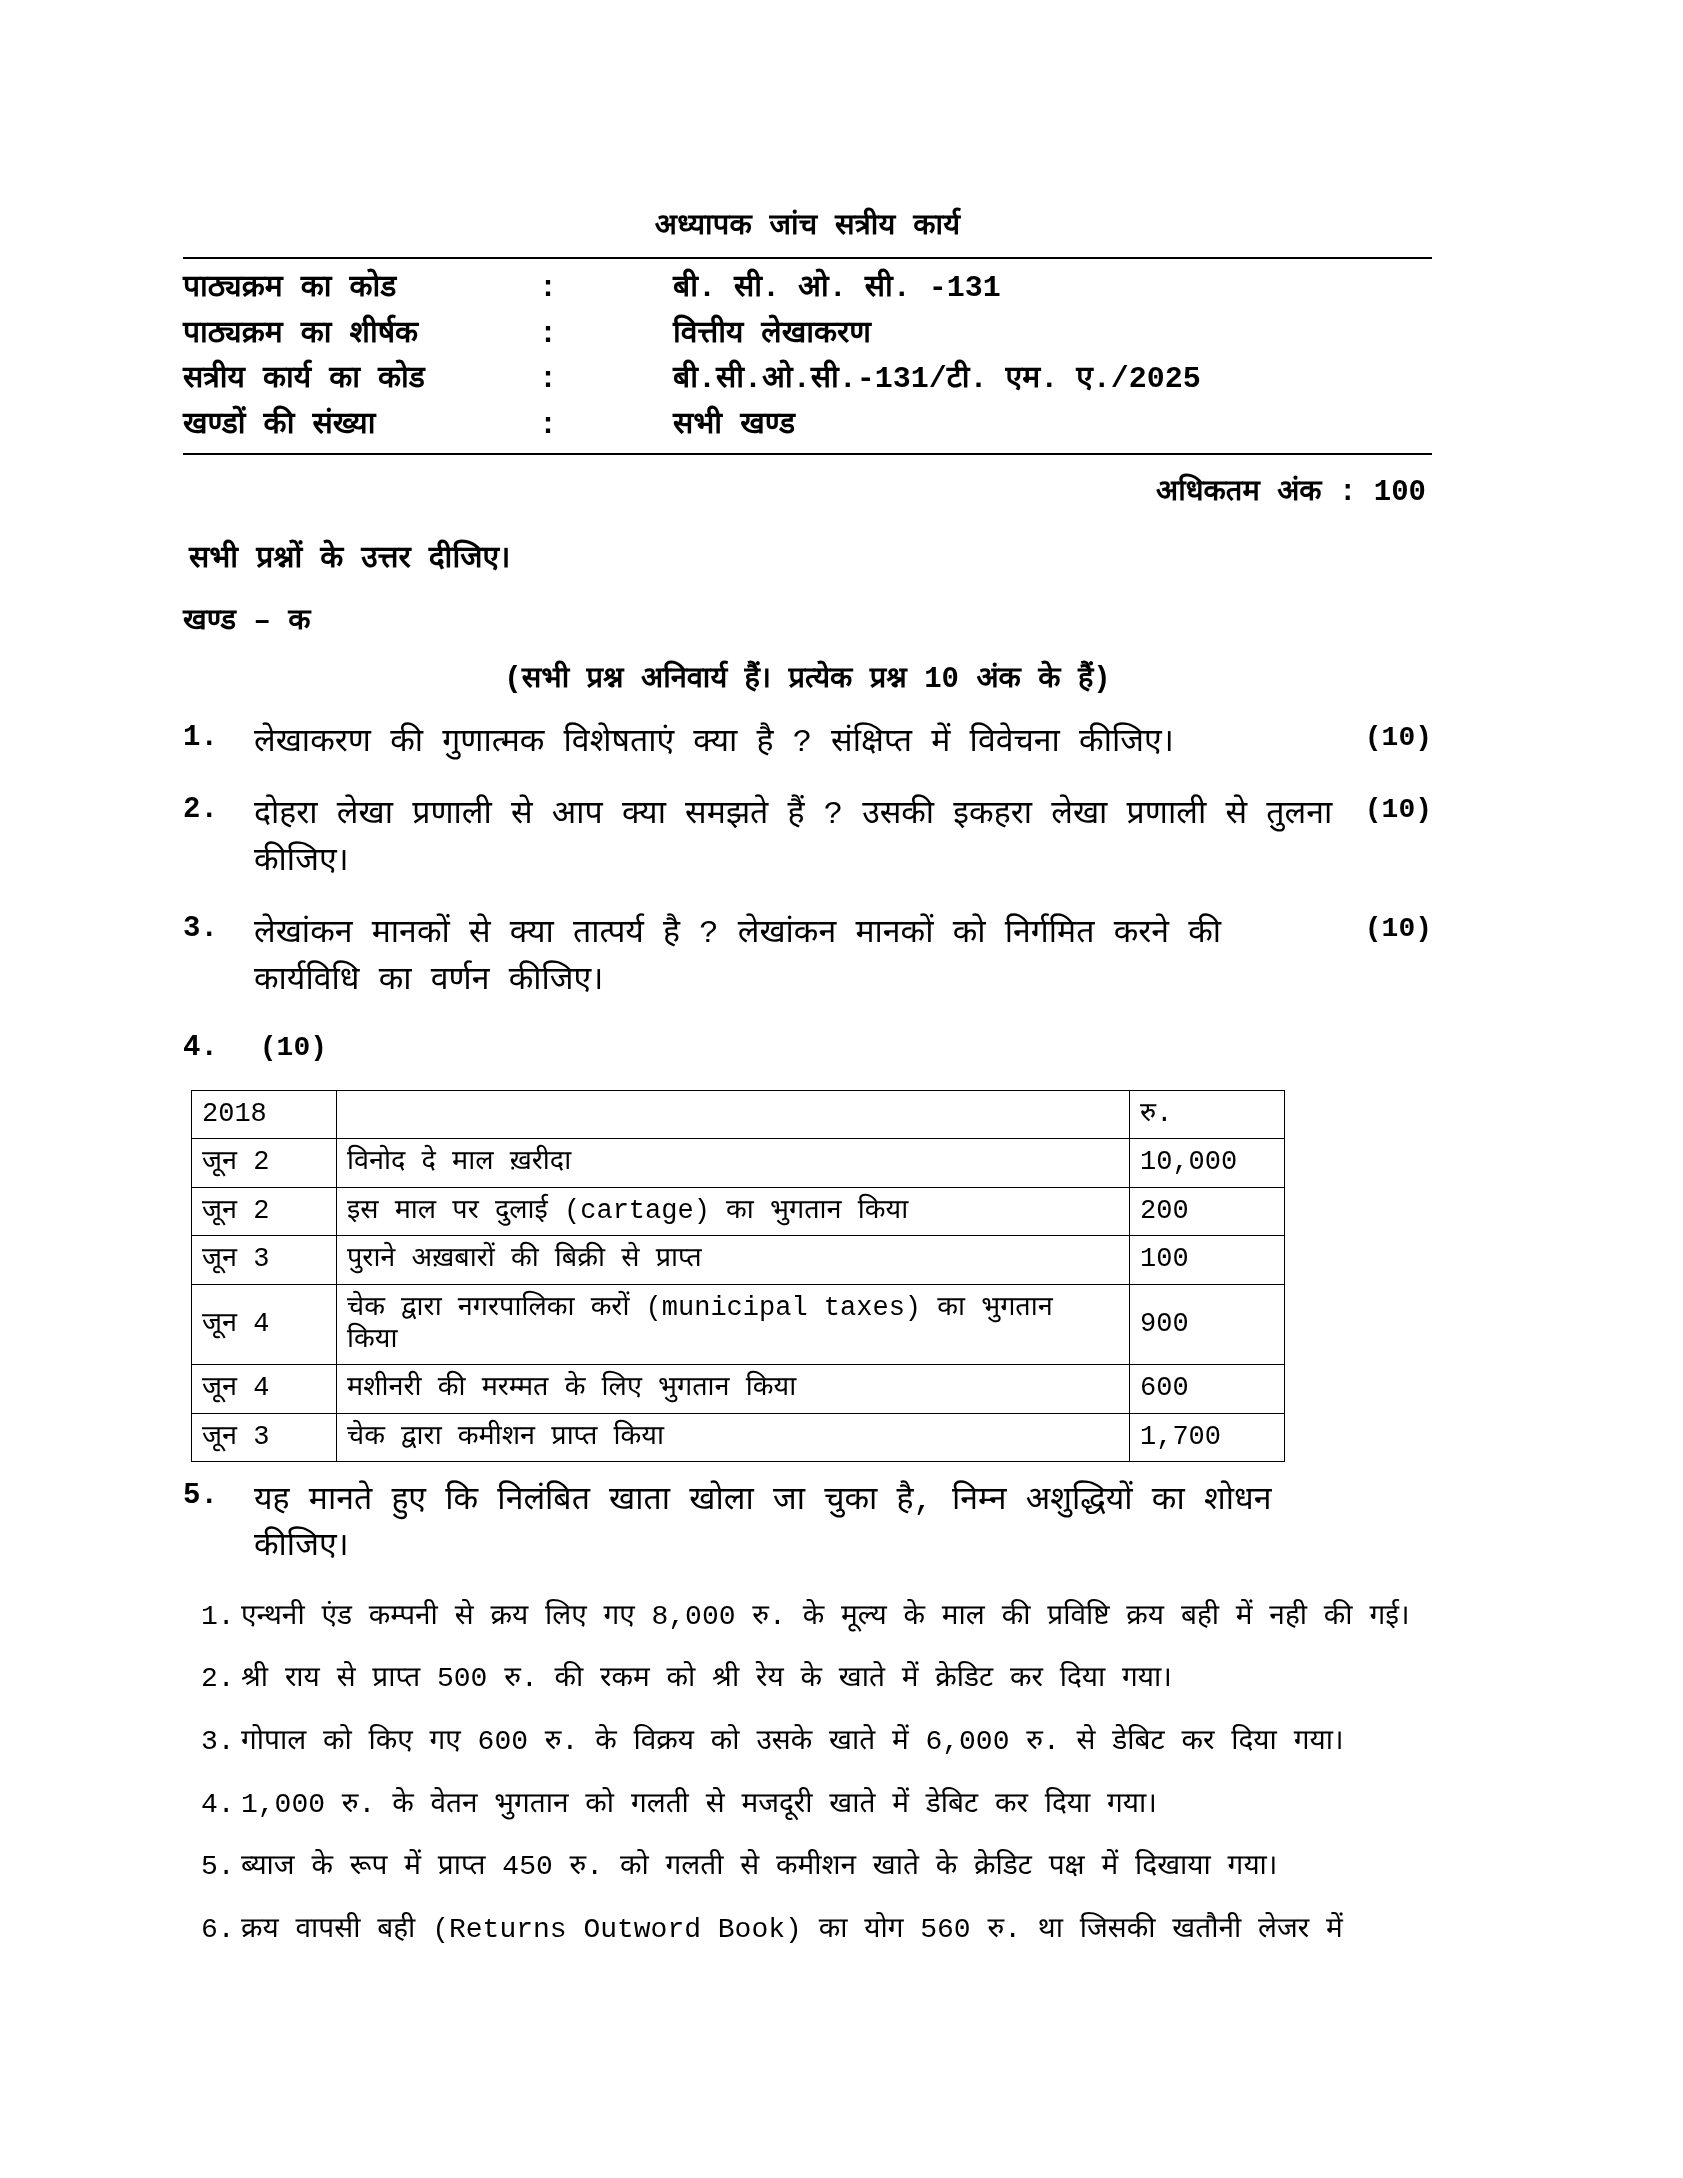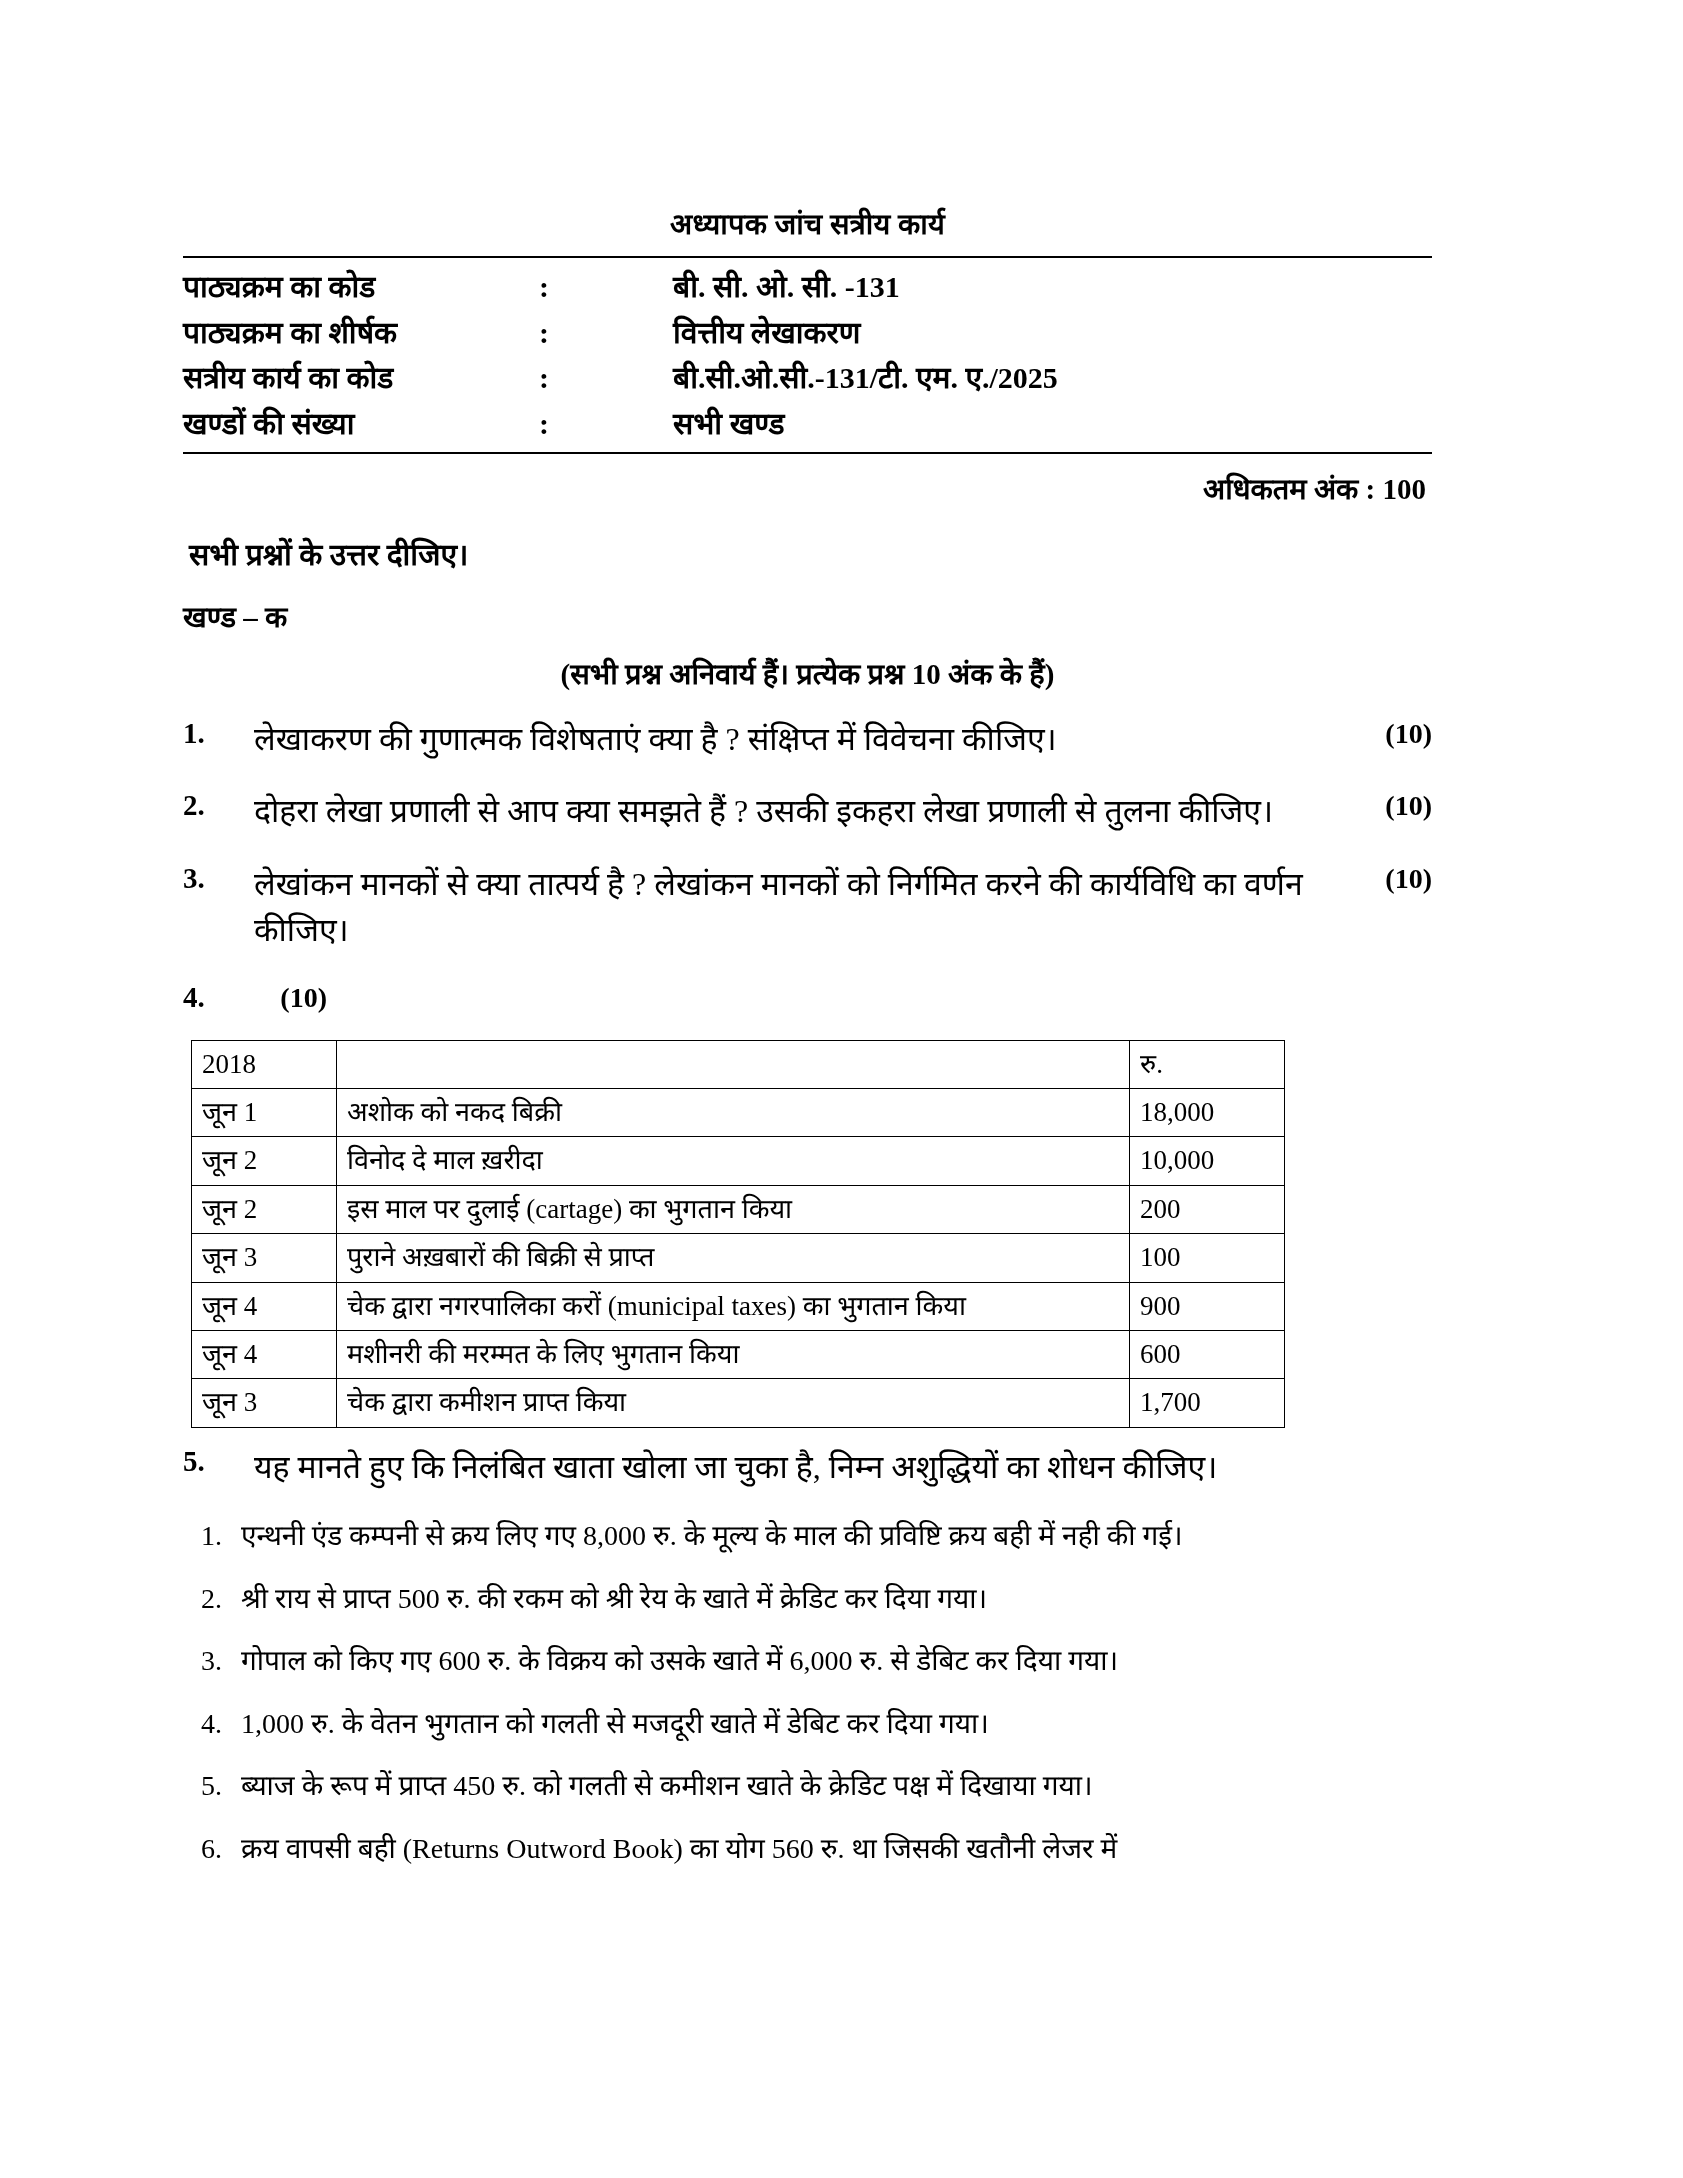--- a/index.html
+++ b/index.html
@@ -12,20 +12,21 @@
     background: #ffffff;
     font-family: "Liberation Serif", serif;
     color: #000000;
   }
   .page {
     position: relative;
     width: 1605px;
     height: 2178px;
     box-sizing: border-box;
     padding: 203px 173px 0 183px;
+    font-family: Liberation Mono, monospace;
   }
   .doc-title {
     text-align: center;
     font-size: 29px;
     font-weight: bold;
     margin: 0 0 14px 0;
     letter-spacing: 0.2px;
   }
   .rule {
     border-top: 2px solid #000;
@@ -210,25 +211,20 @@
     </div>
 
     <table class="journal">
       <tbody>
         <tr>
           <td class="col-date">2018</td>
           <td class="col-particulars"></td>
           <td class="col-amount">रु.</td>
         </tr>
         <tr>
-          <td class="col-date">जून  1</td>
-          <td class="col-particulars">अशोक को नकद बिक्री</td>
-          <td class="col-amount">18,000</td>
-        </tr>
-        <tr>
           <td class="col-date">जून 2</td>
           <td class="col-particulars">विनोद दे माल ख़रीदा</td>
           <td class="col-amount">10,000</td>
         </tr>
         <tr>
           <td class="col-date">जून 2</td>
           <td class="col-particulars">इस माल पर दुलाई (cartage) का भुगतान किया</td>
           <td class="col-amount">200</td>
         </tr>
         <tr>

